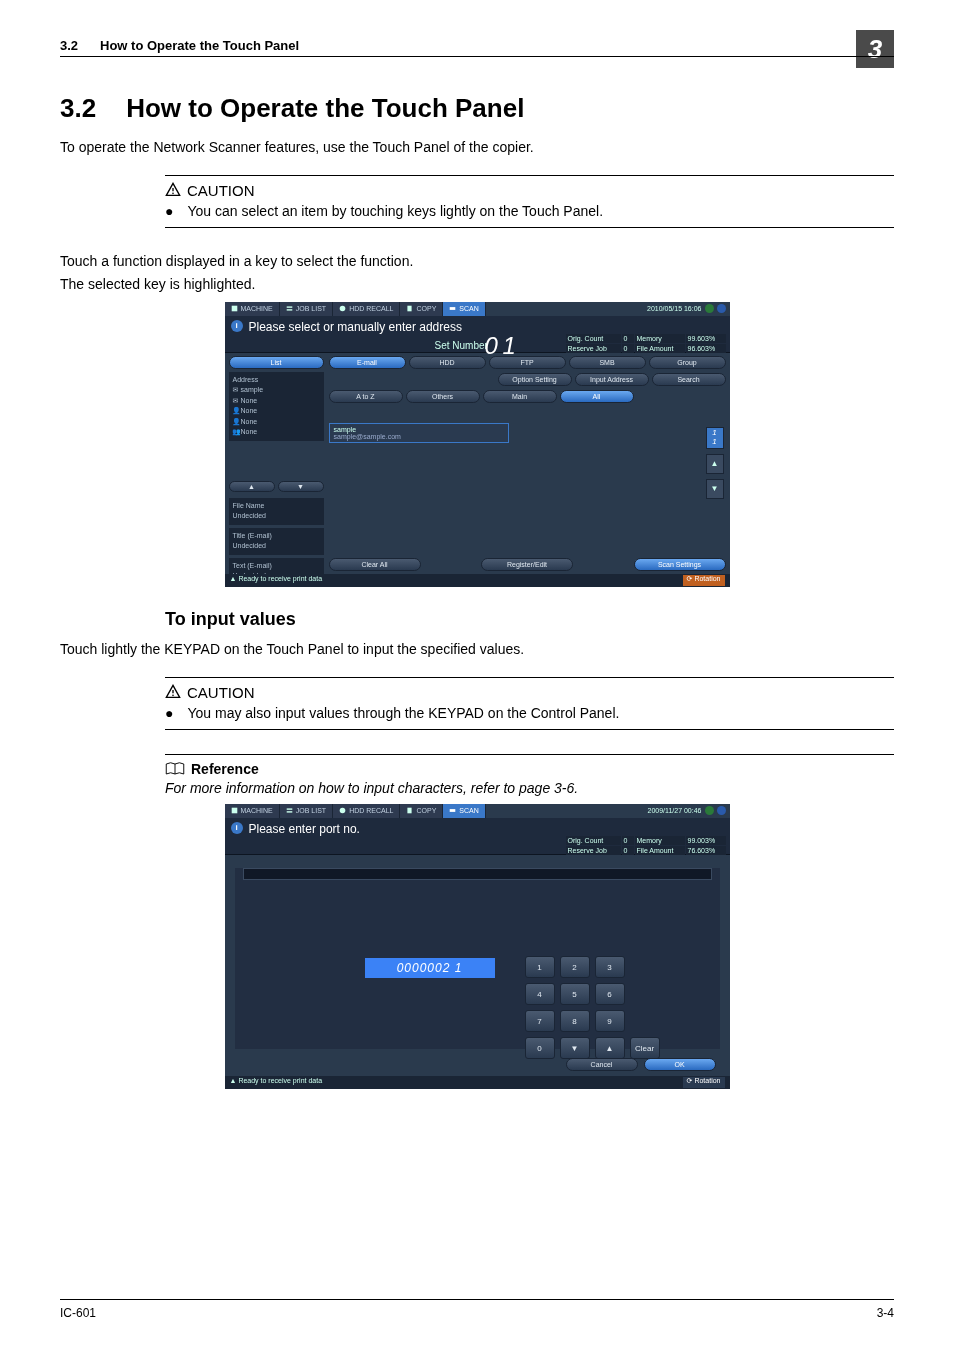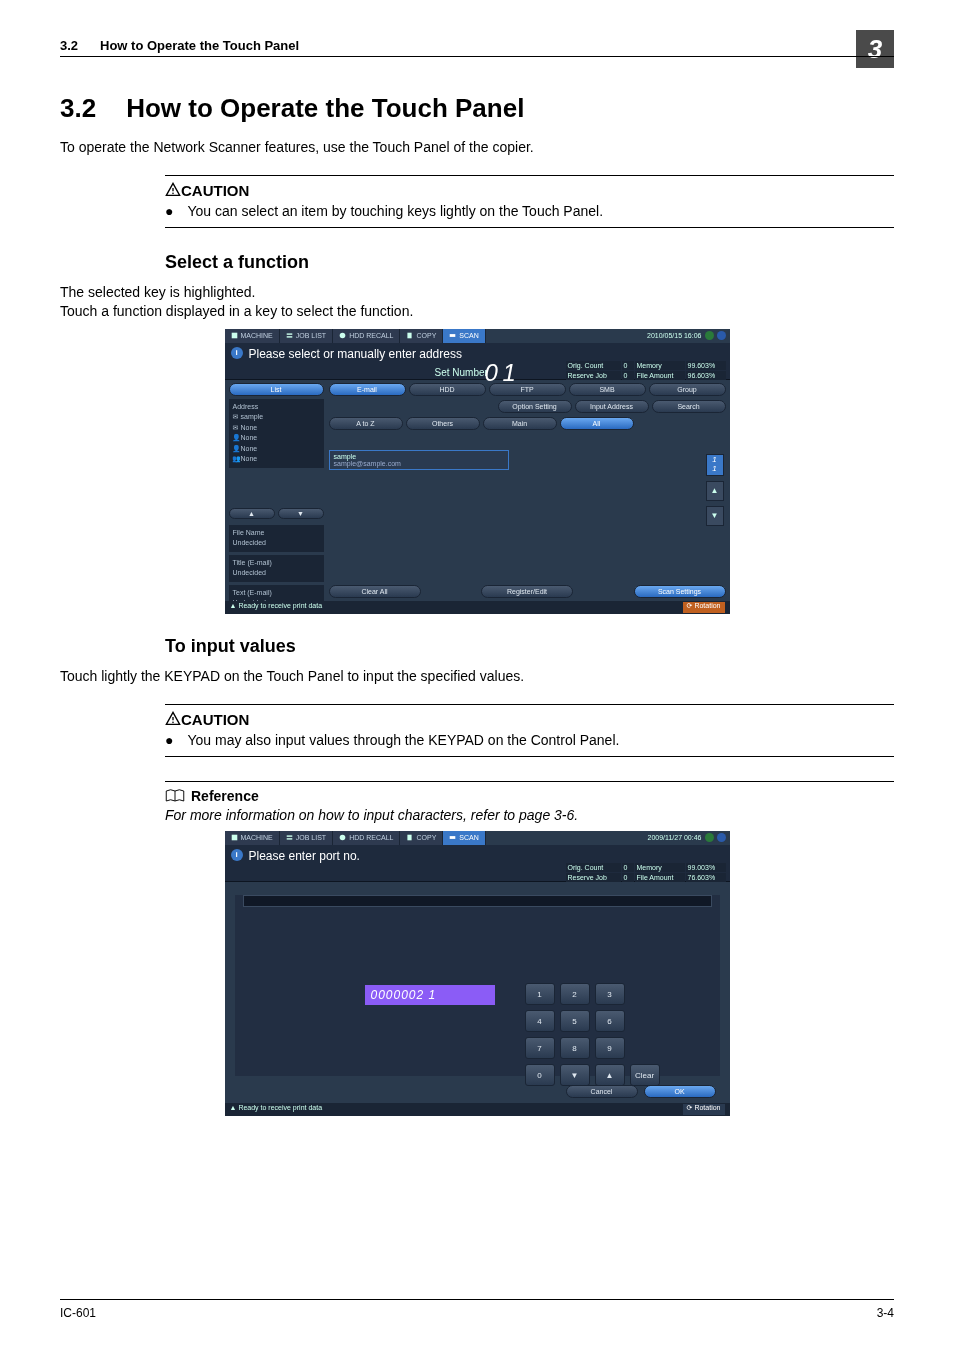--- a/index.html
+++ b/index.html
@@ -7,21 +7,21 @@
   .hdrline{border-top:1px solid #000;position:absolute;left:60px;right:60px;top:56px}
   .runhead{position:absolute;top:38px;left:100px;font-size:13px;font-weight:bold}
   .runhead-num{position:absolute;top:38px;left:60px;font-size:13px;font-weight:bold}
   .bignum{position:absolute;right:60px;top:30px;width:38px;height:38px;background:#4a4a4a;color:#fff;font-size:26px;font-weight:bold;text-align:center;line-height:38px;font-style:italic}
   .content{margin-top:55px}
   h1.secnum{font-size:26px;margin:0;font-weight:bold}
   h1.sect{font-size:26px;margin:0;font-weight:bold}
   .row1{display:flex;align-items:baseline;gap:30px;margin-bottom:14px}
   .body{font-size:14px;line-height:1.35}
   .cautionbox{margin-left:105px;border-top:1px solid #000;border-bottom:1px solid #000;padding:6px 0 8px 0;margin-top:18px;margin-bottom:24px}
-  .caution-h{font-weight:bold;font-size:15px;display:flex;align-items:center;}
+  .caution-h{font-weight:normal;font-size:15px;display:flex;align-items:center;gap:6px}
   .caution-h svg{width:16px;height:16px}
   .bullet{display:flex;gap:14px;margin-top:4px;font-size:14px}
   h2.sub{font-size:18px;font-weight:bold;margin:22px 0 10px 105px}
   .refbox{margin-left:105px;border-top:1px solid #000;padding-top:6px;margin-top:20px}
   .ref-h{font-weight:bold;font-size:14px;display:flex;align-items:center;gap:6px}
   .ref-h svg{width:20px;height:16px}
   .ref-t{font-style:italic;font-size:14px;margin-top:3px}
   .shot{display:block;margin:8px auto 0 auto;background:#2a3a4d;position:relative}
   
   .shot1{width:505px;height:285px}
@@ -59,21 +59,21 @@
   .scroll .sbtn.act{background:#3a78c8;color:#fff;font-style:italic}
   .btmrow{position:absolute;bottom:16px;left:104px;right:4px;display:flex;justify-content:space-between}
   .btmrow .btn{width:90px}
   .status{position:absolute;bottom:0;left:0;right:0;height:13px;background:#1a2535;color:#cfe;font-size:7px;padding:1px 5px;box-sizing:border-box;display:flex;justify-content:space-between}
   .status .rot{background:#c06020;color:#fff;padding:0 4px}
   
   .shot2{width:505px;height:285px}
   .mid2{position:absolute;top:64px;left:10px;right:10px;bottom:40px;background:#222e42}
   .mid2 .prompt{color:#cfe;font-size:8px;padding:6px 8px}
   .mid2 .field{margin:0 8px;height:10px;background:#101826;border:1px solid #3a4a60}
-  .numdisp{position:absolute;left:130px;top:90px;width:130px;height:20px;background:#8b5cf6;color:#fff;font-size:12px;font-style:italic;text-align:left;padding:3px 6px;box-sizing:border-box;letter-spacing:1px}
+  .numdisp{position:absolute;left:130px;top:90px;width:130px;height:20px;background:#3b82f6;color:#fff;font-size:12px;font-style:italic;text-align:center;padding:3px 6px;box-sizing:border-box;letter-spacing:1px}
   .keypad{position:absolute;left:290px;top:88px;display:grid;grid-template-columns:repeat(4,30px);grid-auto-rows:22px;gap:5px}
   .keypad .k{background:linear-gradient(#4a5a70,#2a3a50);border:1px solid #1a2535;border-radius:3px;color:#e0e8f0;font-size:8px;text-align:center;line-height:22px}
   .okrow{position:absolute;right:14px;bottom:18px;display:flex;gap:6px}
   .okrow .btn{width:70px}
   .okrow .btn.ok{background:linear-gradient(#6aa8f0,#2a6ac0);color:#fff}
   .footer{position:absolute;bottom:30px;left:60px;right:60px;border-top:1px solid #000;padding-top:6px;font-size:12px;display:flex;justify-content:space-between}
 </style>
 </head>
 <body>
 
@@ -98,23 +98,22 @@
             <circle cx="12" cy="17" r="1.2" fill="#000"></circle>
           </svg>
         <span>CAUTION</span>
       </div>
       <div class="bullet">
           <span>●</span>
           <span>You can select an item by touching keys lightly on the Touch Panel.</span>
         </div>
     </div>
 
-    <h2 class="sub">Select a function</h2>
+    <div class="body">Touch a function displayed in a key to select the function.</div>
     <div class="body" style="margin-top:4px">The selected key is highlighted.</div>
-    <div class="body">Touch a function displayed in a key to select the function.</div>
 
     <div class="shot shot1">
       <div class="tpbar">
         <div class="tab">
             <svg viewBox="0 0 10 10">
               <rect x="1" y="1" width="8" height="8" fill="#cfe"></rect>
             </svg>
             <span>MACHINE</span>
           </div>
         <div class="tab">

